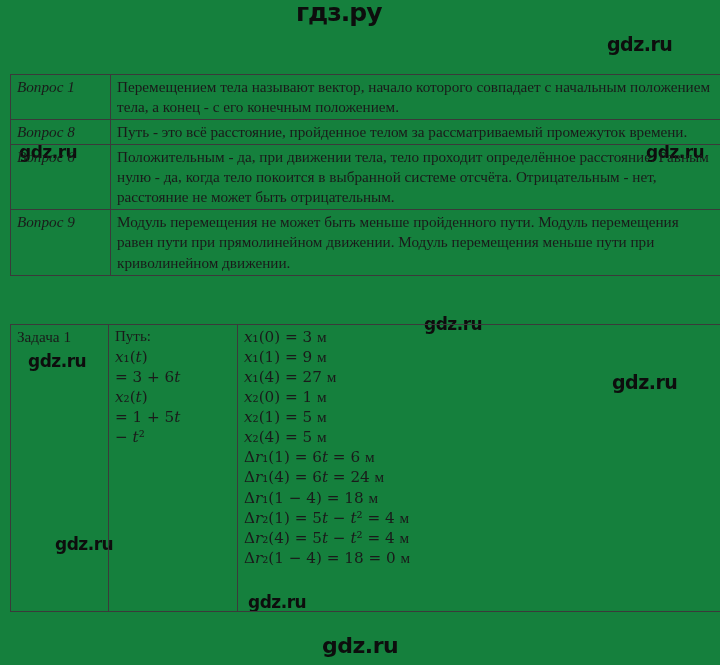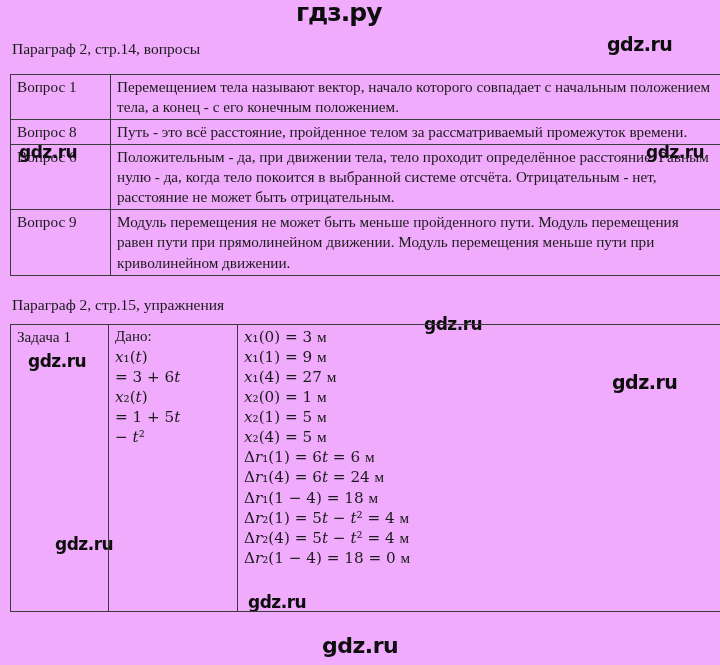--- a/index.html
+++ b/index.html
@@ -4,21 +4,21 @@
 <style>
   html, body {
     margin: 0;
     padding: 0;
     background: #ffffff;
   }
   #page {
     position: relative;
     width: 720px;
     height: 665px;
-    background: #f0abfc;
+    background: #15803d;
     overflow: hidden;
     font-family: "Liberation Serif", "DejaVu Serif", serif;
     color: #1a1a1a;
   }
 
   
   .wm {
     position: absolute;
     font-family: "DejaVu Sans", "Liberation Sans", sans-serif;
     font-weight: bold;
@@ -68,21 +68,21 @@
   .tbl td {
     border: 1px solid #3a3a3a;
     vertical-align: top;
     padding: 2px 5px 2px 6px;
     font-size: 15.2px;
     line-height: 1.32;
   }
 
   
   #questions-table { left: 10px; top: 74px; width: 700px; }
-  #questions-table td.qlabel { width: 88px; white-space: nowrap; }
+  #questions-table td.qlabel { width: 88px; white-space: nowrap; font-style: italic; }
   #questions-table td.qtext  { width: 600px; }
 
   
   #exercises-table { left: 10px; top: 324px; width: 700px; height: 288px; }
   #exercises-table td.tlabel { width: 86px; white-space: nowrap; }
   #exercises-table td.tgiven { width: 117px; }
   #exercises-table td.tcalc  { width: 491px; }
 
   
   .mathcol {
@@ -119,21 +119,20 @@
   <div class="wm wm-a">gdz.ru</div>
   <div class="wm wm-b">gdz.ru</div>
   <div class="wm wm-c">gdz.ru</div>
   <div class="wm wm-d">gdz.ru</div>
   <div class="wm wm-e">gdz.ru</div>
   <div class="wm wm-f">gdz.ru</div>
   <div class="wm wm-g">gdz.ru</div>
   <div class="wm wm-h">gdz.ru</div>
   <div class="wm wm-bottom-logo">gdz.ru</div>
 
-  <div class="caption caption-1">Параграф 2, стр.14, вопросы</div>
 
   <table class="tbl" id="questions-table">
     <tbody>
       <tr>
         <td class="qlabel">Вопрос 1</td>
         <td class="qtext">Перемещением тела называют вектор, начало которого совпадает с начальным положением тела, а конец - с его конечным положением.</td>
       </tr>
       <tr>
         <td class="qlabel">Вопрос 8</td>
         <td class="qtext">Путь - это всё расстояние, пройденное телом за рассматриваемый промежуток времени.</td>
@@ -142,28 +141,27 @@
         <td class="qlabel">Вопрос 6</td>
         <td class="qtext">Положительным - да, при движении тела, тело проходит определённое расстояние. Равным нулю - да, когда тело покоится в выбранной системе отсчёта. Отрицательным - нет, расстояние не может быть отрицательным.</td>
       </tr>
       <tr>
         <td class="qlabel">Вопрос 9</td>
         <td class="qtext">Модуль перемещения не может быть меньше пройденного пути. Модуль перемещения равен пути при прямолинейном движении. Модуль перемещения меньше пути при криволинейном движении.</td>
       </tr>
     </tbody>
   </table>
 
-  <div class="caption caption-2">Параграф 2, стр.15, упражнения</div>
 
   <table class="tbl" id="exercises-table">
     <tbody>
       <tr>
         <td class="tlabel">Задача 1</td>
         <td class="tgiven givencol">
-          <div class="gtitle">Дано:</div>
+          <div class="gtitle">Путь:</div>
           <div class="mline"><span class="mi">x</span>₁(<span class="mi">t</span>)</div>
           <div class="mline">= 3 + 6<span class="mi">t</span></div>
           <div class="mline"><span class="mi">x</span>₂(<span class="mi">t</span>)</div>
           <div class="mline">= 1 + 5<span class="mi">t</span></div>
           <div class="mline">− <span class="mi">t</span>²</div>
         </td>
         <td class="tcalc mathcol">
           <div class="mline"><span class="mi">x</span>₁(0) = 3 <span class="unit">м</span></div>
           <div class="mline"><span class="mi">x</span>₁(1) = 9 <span class="unit">м</span></div>
           <div class="mline"><span class="mi">x</span>₁(4) = 27 <span class="unit">м</span></div>

